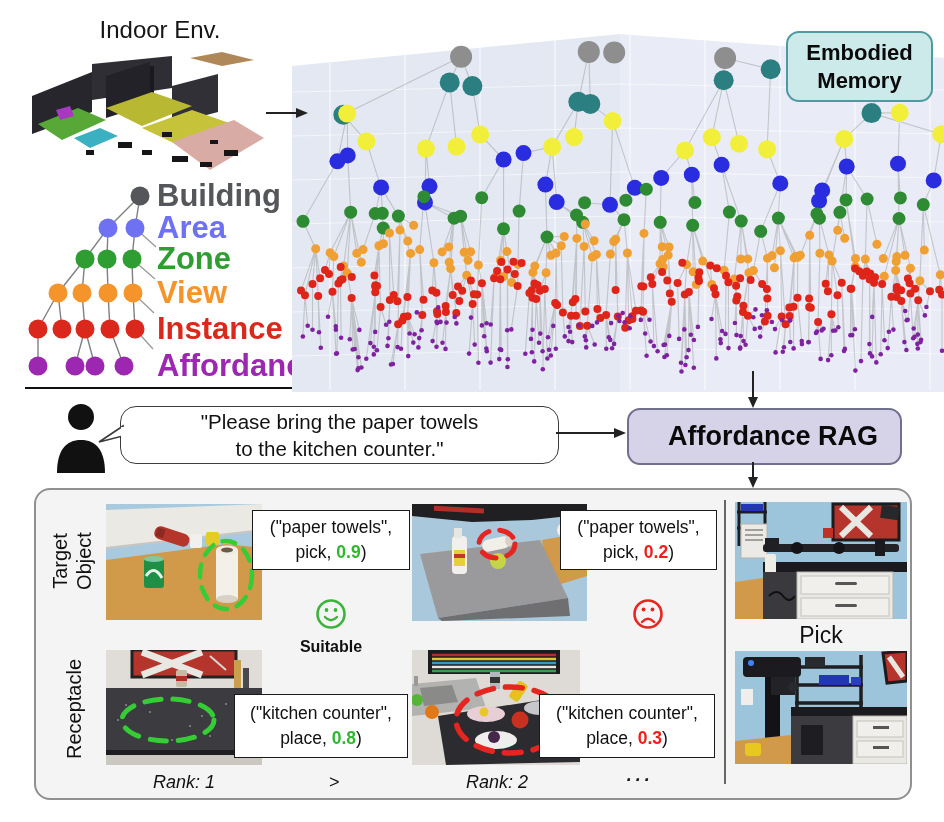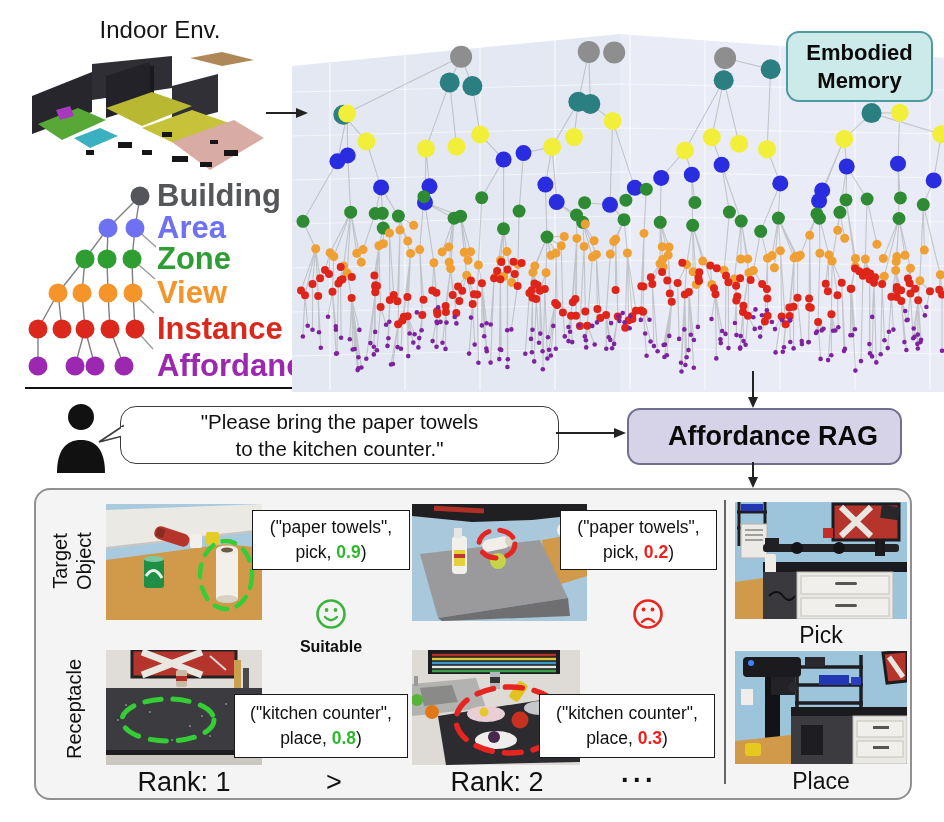--- a/index.html
+++ b/index.html
@@ -14,21 +14,21 @@
   .bubble{background:#fff;border:1.6px solid #3c3c3c;border-radius:16px;
           font-size:20.5px;line-height:27px;color:#111;}
   .ragbox{background:#d6d3e9;border:2px solid #70708e;border-radius:13px;
           font-size:27px;font-weight:bold;color:#0a0a0a;}
   .panel{background:#f4f4f4;border:2px solid #909090;border-radius:16px;}
   .rowlab{font-size:20px;color:#111;white-space:pre-line;line-height:24px;}
   .tuple{background:#fff;border:1.6px solid #1a1a1a;font-size:17.5px;line-height:25px;}
   .green{color:#2eb82e;font-weight:bold;}
   .red{color:#ee1f1b;font-weight:bold;}
   .verdict{font-size:16px;font-weight:bold;}
-  .rank{font-size:27px;}
+  .rank{font-size:18px;font-style:italic;}
   .action{font-size:23px;}
   .divline{background:#111;}
   .vsep{background:#666;}
 </style>
 </head>
 <body>
 
 <div id="page">
 
   <div class="abs title ctr" style="left:60px;top:16px;width:200px;height:28px;">Indoor Env.</div>
@@ -969,15 +969,14 @@
       <g>
         <rect x="30" y="16" width="15" height="97" fill="#131315"></rect>
         <rect x="8" y="6" width="58" height="20" rx="4" fill="#1b1b1f"></rect>
         <circle cx="16" cy="12" r="3" fill="#3f84ff"></circle>
         <rect x="36" y="26" width="24" height="18" fill="#232327"></rect>
         <circle cx="58" cy="36" r="5" fill="#2a2a2e"></circle>
       </g>
       <polygon points="0,90 56,84 56,113 0,113" fill="#d09a4a"></polygon>
       <rect x="10" y="92" width="16" height="13" rx="3" fill="#e6c81e"></rect>
     </svg>
-    <div class="abs action ctr" style="left:699px;top:278px;width:172px;height:26px;">Place</div>
   </div>
 </div>
 
 </body></html>

